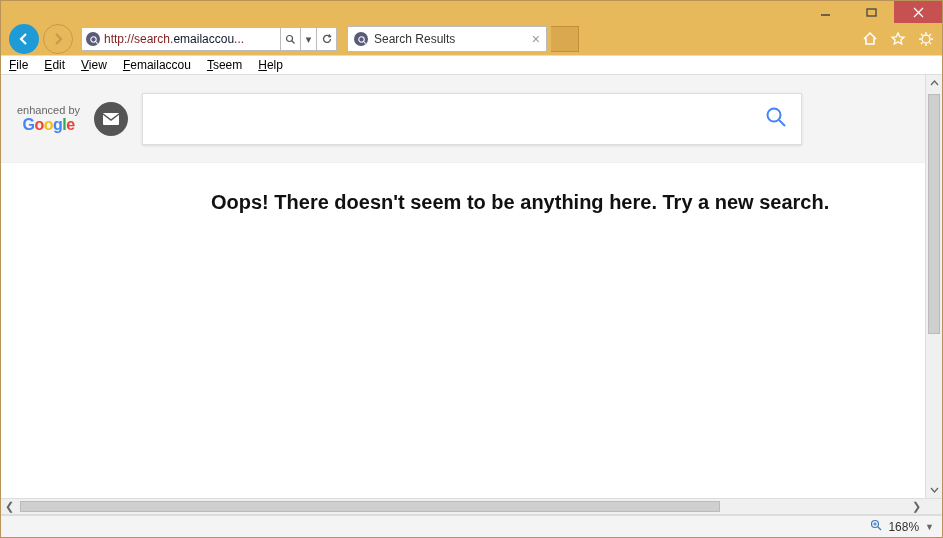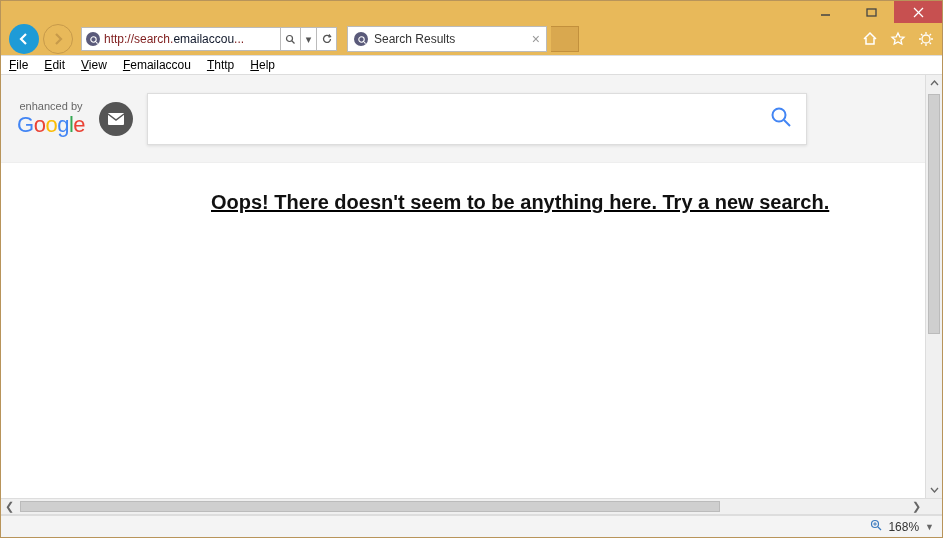--- a/index.html
+++ b/index.html
@@ -41,30 +41,30 @@
   .menubar { height: 20px; background: #fff; display: flex; align-items: center; padding: 0 8px; font-size: 12px; border-top:1px solid #ddd; border-bottom:1px solid #ddd;}
   .menuitem { margin-right: 16px; color: #000; }
   .menuitem .u { text-decoration: underline; }
 
   
   .viewport { flex: 1; display: flex; background: #fff; overflow: hidden; }
   .content { flex: 1; display: flex; flex-direction: column; }
 
   .search-header { height: 88px; background: #f4f4f4; border-bottom: 1px solid #eee; display: flex; align-items: center; padding: 0 16px; gap: 14px; }
   .enhanced { display:flex; flex-direction:column; align-items:center; font-size:11px; color:#666; }
-  .glogo { font-size: 22px; font-weight: 400; letter-spacing: -0.5px; }
+  .glogo { font-size: 16px; font-weight: 700; letter-spacing: -0.5px; }
   .g1{color:#4285f4}.g2{color:#ea4335}.g3{color:#fbbc05}.g4{color:#4285f4}.g5{color:#34a853}.g6{color:#ea4335}
   .mail-badge { width: 34px; height: 34px; border-radius: 50%; background: #555; display:flex;align-items:center;justify-content:center; }
   .mail-badge svg { width: 18px; height: 14px; }
   .search-box { flex: 1; max-width: 660px; height: 52px; background: #fff; border: 1px solid #ddd; box-shadow: 0 1px 3px rgba(0,0,0,0.1); display: flex; align-items: center; padding: 0 14px; }
   .search-box input { flex: 1; border: none; outline: none; font-size: 16px; }
   .search-btn { color: #4285f4; }
   .search-btn svg { width: 22px; height: 22px; }
 
-  .msg-area { flex: 1; padding: 28px 30px; text-decoration: underline; }
+  .msg-area { flex: 1; padding: 28px 30px; }
   .msg { font-size: 20px; font-weight: 700; color: #111; text-align: left; padding-left: 180px; }
 
   
   .vscroll { width: 17px; background: #f0f0f0; display: flex; flex-direction: column; border-left: 1px solid #ddd; }
   .vs-btn { height: 17px; display:flex;align-items:center;justify-content:center; color:#666;}
   .vs-track { flex:1; position:relative; }
   .vs-thumb { position:absolute; left:2px; right:2px; top:2px; height:240px; background:#cfcfcf; border:1px solid #bbb; }
 
   
   .hscroll { height: 17px; background:#f0f0f0; display:flex; border-top:1px solid #ddd; border-bottom:1px solid #ddd; }
@@ -183,21 +183,21 @@
         </g>
       </svg>
   </div>
 </div>
 
 <div class="menubar">
   <span class="menuitem"><span class="u">F</span><span>ile</span></span>
   <span class="menuitem"><span class="u">E</span><span>dit</span></span>
   <span class="menuitem"><span class="u">V</span><span>iew</span></span>
   <span class="menuitem"><span class="u">F</span><span>emailaccou</span></span>
-  <span class="menuitem"><span class="u">T</span><span>http</span></span>
+  <span class="menuitem"><span class="u">T</span><span>seem</span></span>
   <span class="menuitem"><span class="u">H</span><span>elp</span></span>
 </div>
 
 <div class="viewport">
   <div class="content">
     <div class="search-header">
       <div class="enhanced">
         <span>enhanced by</span>
         <span class="glogo">
           <span class="g1">G</span><span class="g2">o</span><span class="g3">o</span><span class="g4">g</span><span class="g5">l</span><span class="g6">e</span>

